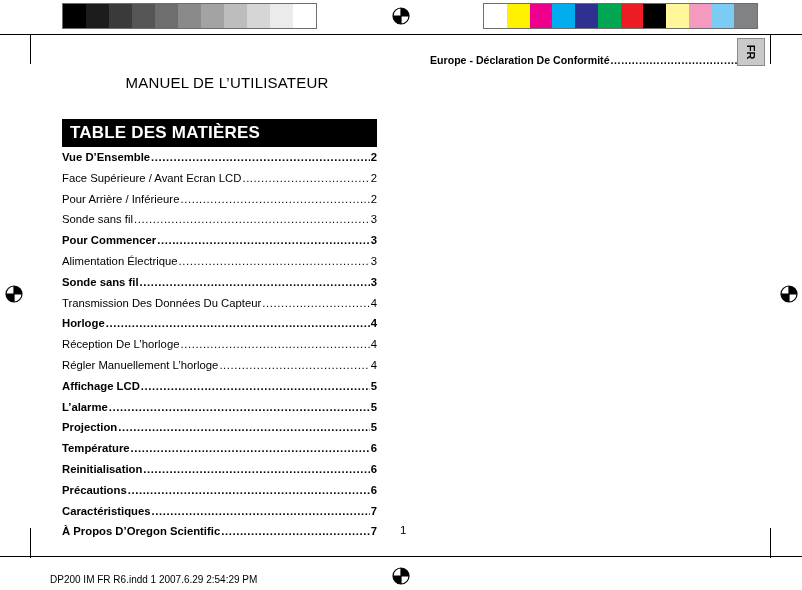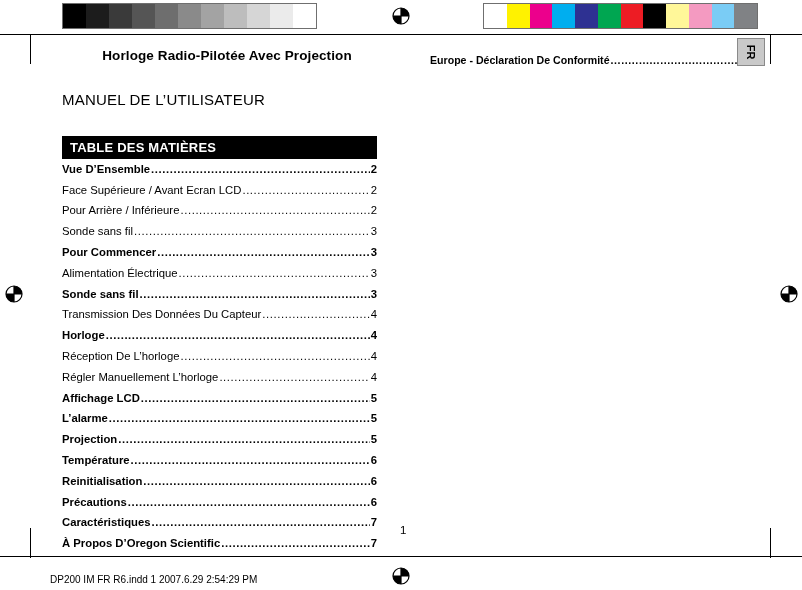--- a/index.html
+++ b/index.html
@@ -65,29 +65,30 @@
   .doc-title {
     font-size: 13.5px;
     font-weight: bold;
     text-align: center;
     line-height: 1.25;
     margin: 0 0 0 0;
     letter-spacing: 0.1px;
   }
   .doc-subtitle {
     font-size: 15px;
+    text-align: center;
     margin-top: 26px;
     letter-spacing: 0.2px;
   }
 
   .toc-header {
     margin-top: 28px;
     background: #000000;
     color: #ffffff;
-    font-size: 13px;
+    font-size: 17px;
     font-weight: bold;
     padding: 4px 0 4px 8px;
     width: 315px;
     box-sizing: border-box;
     letter-spacing: 0.2px;
   }
 
   .toc {
     margin-top: 5px;
     width: 315px;
@@ -223,21 +224,20 @@
 
 <div class="trim v" style="left:30px; top:34px;"></div>
 <div class="trim v" style="left:770px; top:34px;"></div>
 <div class="trim v" style="left:30px; top:528px;"></div>
 <div class="trim v" style="left:770px; top:528px;"></div>
 <div class="page-rule" style="left:0px; top:34px; width:802px;"></div>
 <div class="page-rule" style="left:0px; top:556px; width:802px;"></div>
 
 <div class="left-page">
   <div class="doc-title">
-    <div>Horloge Radio-Pilotée Avec Projection</div>
   </div>
   <div class="doc-subtitle">MANUEL DE L’UTILISATEUR</div>
 
   <div class="toc-header">TABLE DES MATIÈRES</div>
 
   <div class="toc" id="toc-left">
       <div class="toc-row bold">
         <span class="lbl">Vue D’Ensemble</span>
         <span class="dots">..........................................................................................</span>
         <span class="pg">2</span>

